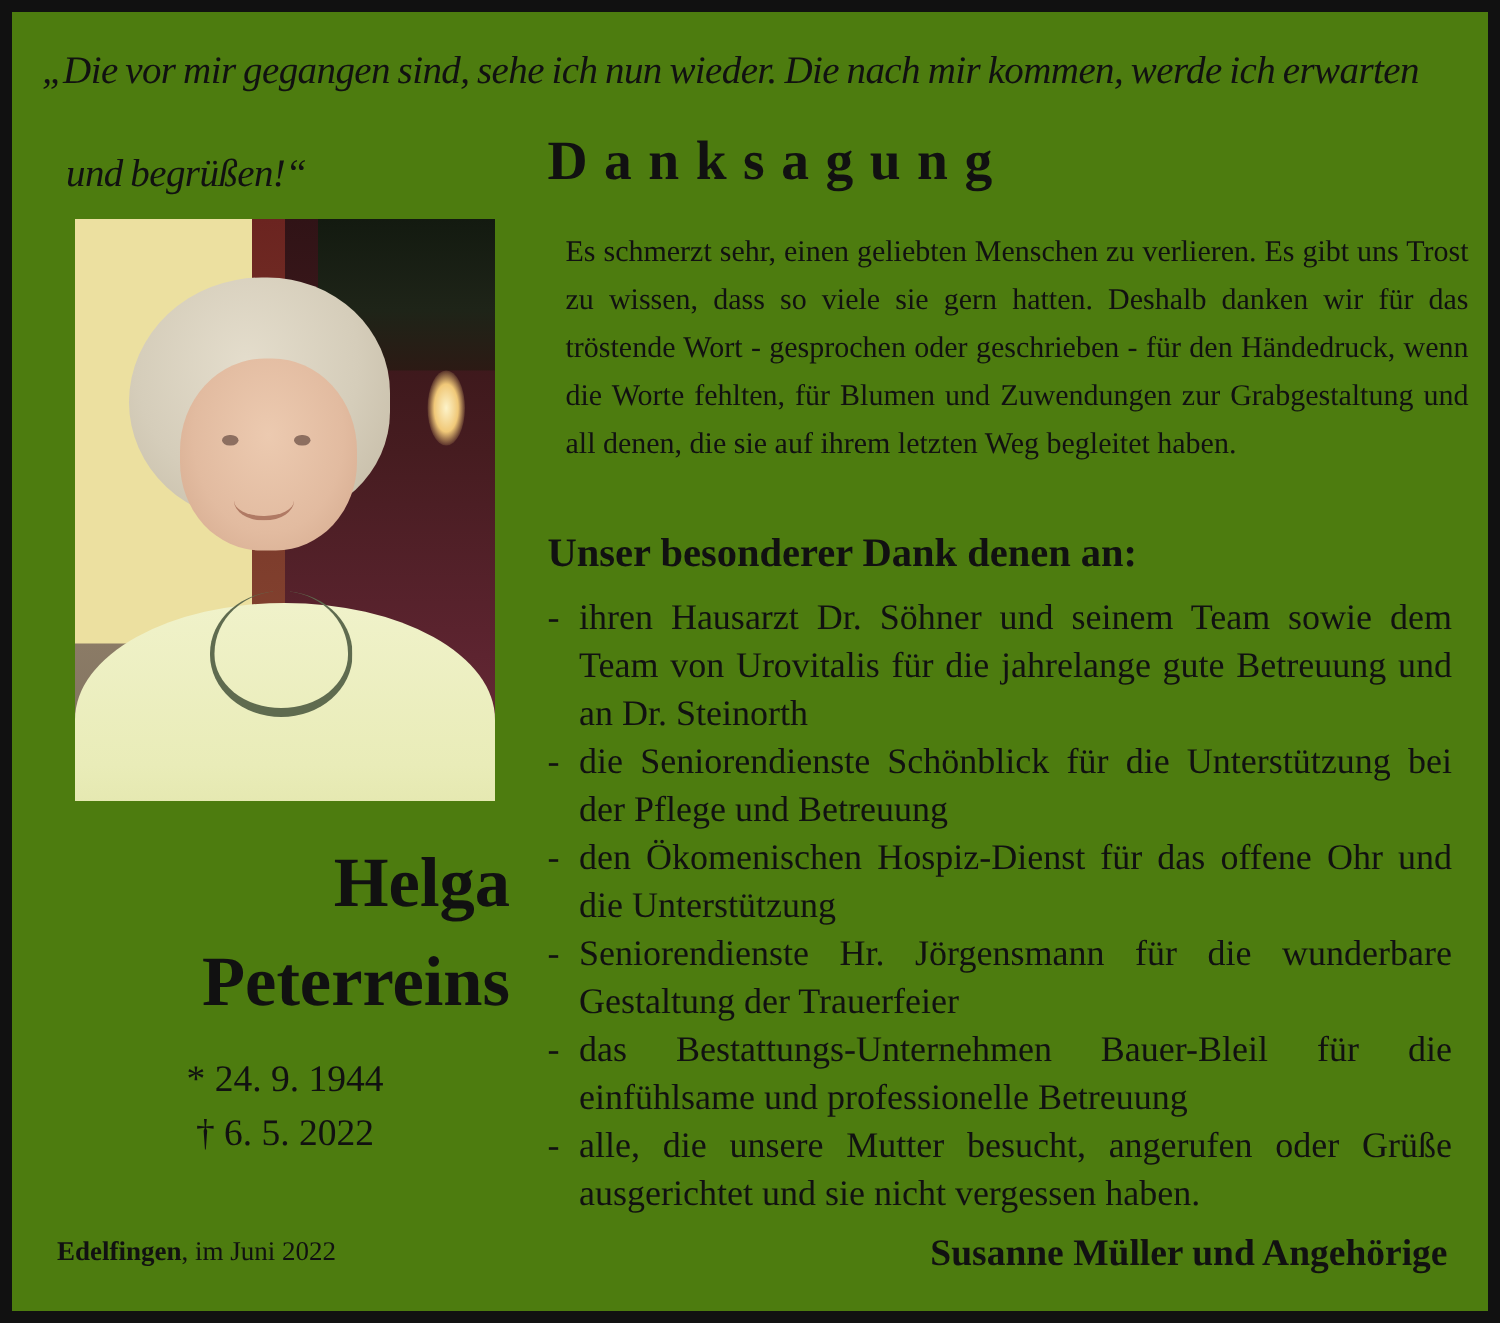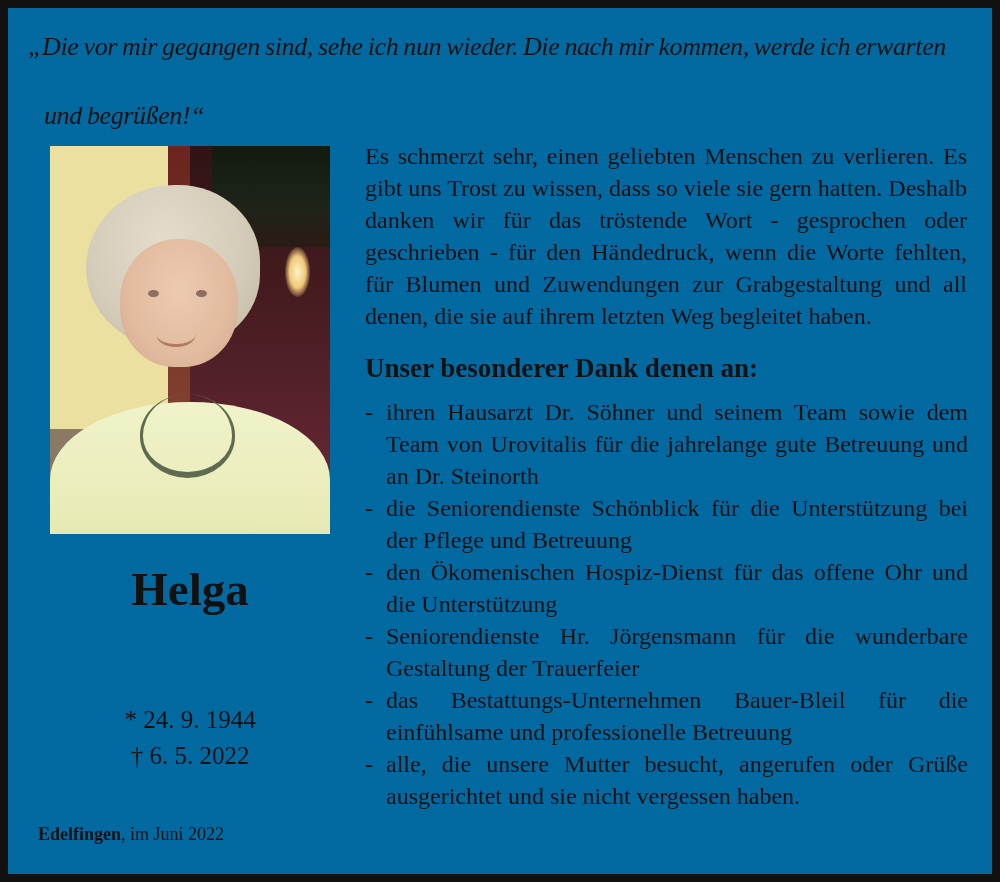--- a/index.html
+++ b/index.html
@@ -4,21 +4,21 @@
 <style>
   html, body {
     margin: 0;
     padding: 0;
     background: #ffffff;
   }
   .page {
     position: relative;
     width: 1000px;
     height: 882px;
-    background: #0369a1;
+    background: #4d7c0f;
     font-family: "Liberation Serif", "DejaVu Serif", serif;
     color: #111111;
     overflow: hidden;
   }
   .frame {
     position: absolute;
     inset: 0;
     border: 8px solid #111111;
     pointer-events: none;
     z-index: 50;
@@ -74,21 +74,21 @@
   .ph-necklace { left: 32%; top: 64%; width: 32%; height: 20%;
                border: 0 solid #5f6b4f; border-bottom-width: 6px; border-left-width: 3px; border-right-width: 3px;
                border-radius: 50%; }
 
   
   .name-block {
     position: absolute;
     left: 40px;
     top: 556px;
     width: 300px;
-    text-align: center;
+    text-align: right;
     font-weight: bold;
     font-size: 47px;
     line-height: 66px;
   }
   .dates-block {
     position: absolute;
     left: 40px;
     top: 702px;
     width: 300px;
     text-align: center;
@@ -105,22 +105,22 @@
     margin: 0;
     font-size: 37px;
     font-weight: bold;
     letter-spacing: 11px;
   }
   .intro {
     position: absolute;
     left: 365px;
     top: 140px;
     width: 602px;
-    margin: 0;
-    font-size: 24px;
+    margin: 12px;
+    font-size: 20px;
     line-height: 32px;
     text-align: justify;
   }
   .thanks-heading {
     position: absolute;
     left: 365px;
     top: 353px;
     margin: 0;
     font-size: 27px;
     font-weight: bold;
@@ -178,27 +178,29 @@
     <div class="ph-face"></div>
     <div class="ph-eye left"></div>
     <div class="ph-eye right"></div>
     <div class="ph-smile"></div>
     <div class="ph-top"></div>
     <div class="ph-necklace"></div>
   </div>
 
   <div class="name-block">
     <div>Helga</div>
+    <div>Peterreins</div>
   </div>
 
   <div class="dates-block">
     <div>* 24. 9. 1944</div>
     <div>† 6. 5. 2022</div>
   </div>
 
+  <h1 class="title">Danksagung</h1>
 
   <p class="intro">Es schmerzt sehr, einen geliebten Menschen zu verlieren. Es gibt uns Trost zu wissen, dass so viele sie gern hatten. Deshalb danken wir für das tröstende Wort - gesprochen oder geschrieben - für den Händedruck, wenn die Worte fehlten, für Blumen und Zuwendungen zur Grabgestaltung und all denen, die sie auf ihrem letzten Weg begleitet haben.</p>
 
   <h2 class="thanks-heading">Unser besonderer Dank denen an:</h2>
 
   <ul class="thanks-list">
     <li>
       <span class="dash">-</span>
       <span class="item-text">ihren Hausarzt Dr. Söhner und seinem Team sowie dem Team von Urovitalis für die jahrelange gute Betreuung und an Dr. Steinorth</span>
     </li>
@@ -221,13 +223,14 @@
     <li>
       <span class="dash">-</span>
       <span class="item-text">alle, die unsere Mutter besucht, angerufen oder Grüße ausgerichtet und sie nicht vergessen haben.</span>
     </li>
   </ul>
 
   <div class="footer-left">
     <span class="place">Edelfingen</span><span>, im Juni 2022</span>
   </div>
 
+  <div class="signature">Susanne Müller und Angehörige</div>
 </div>
 
 </body></html>

